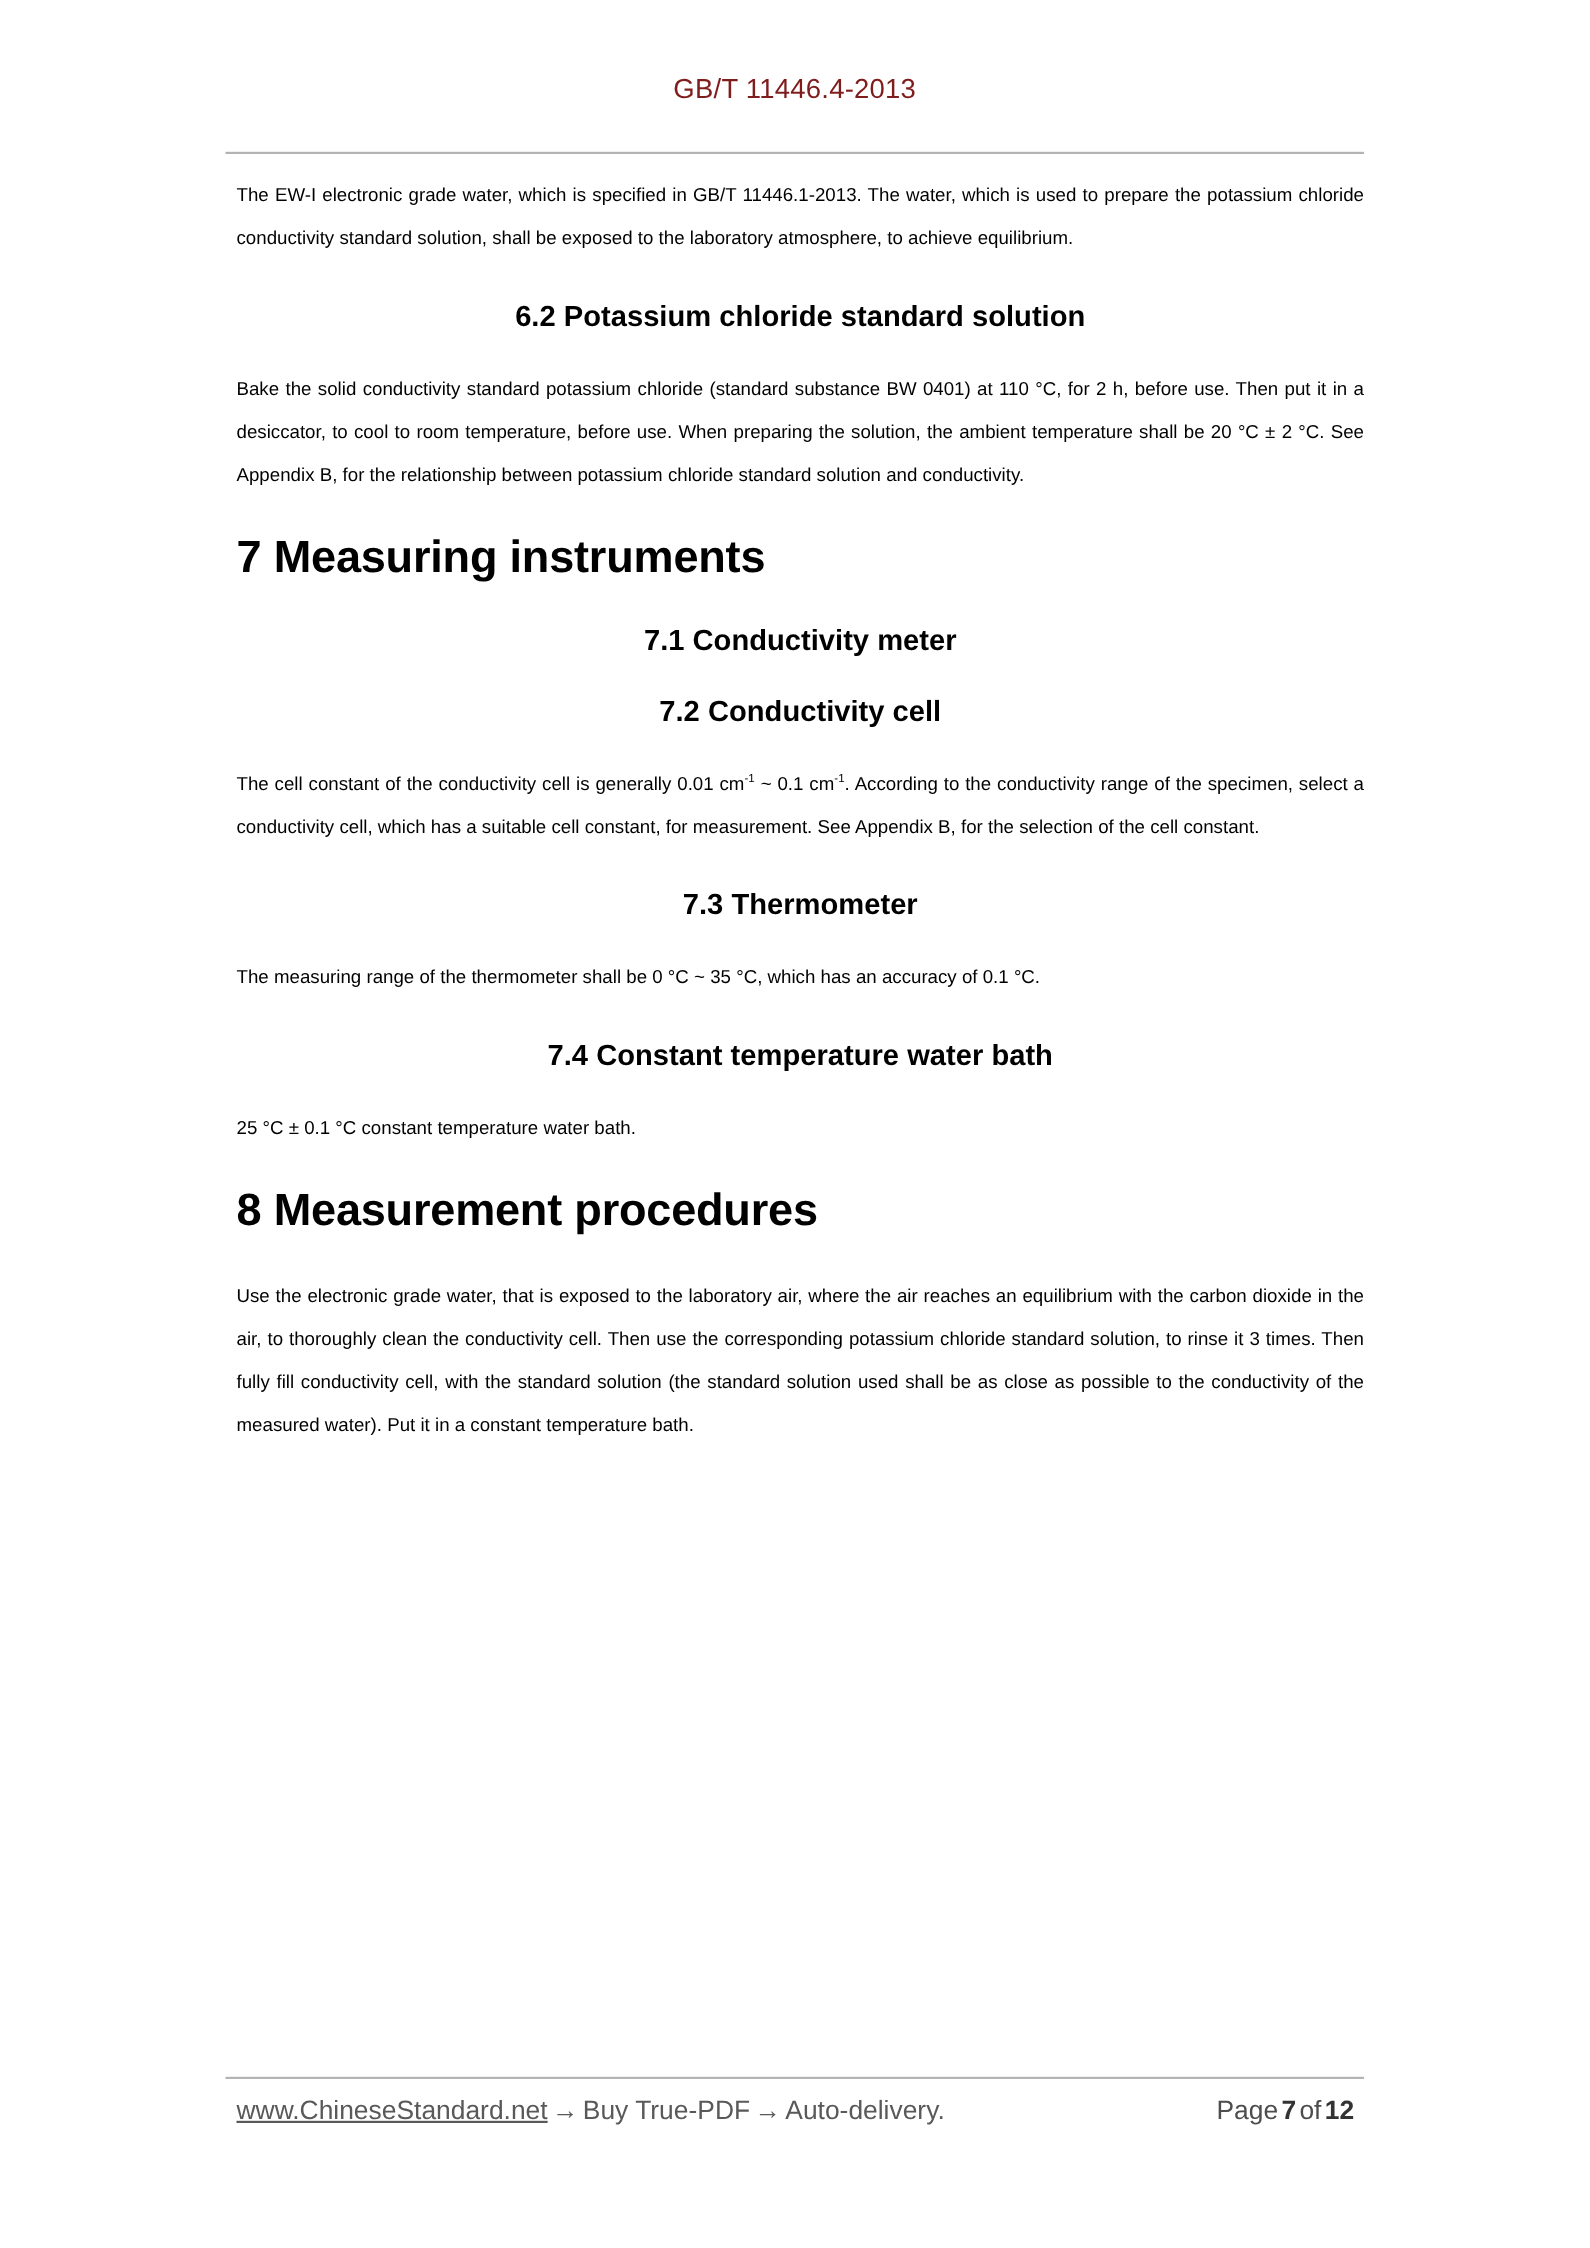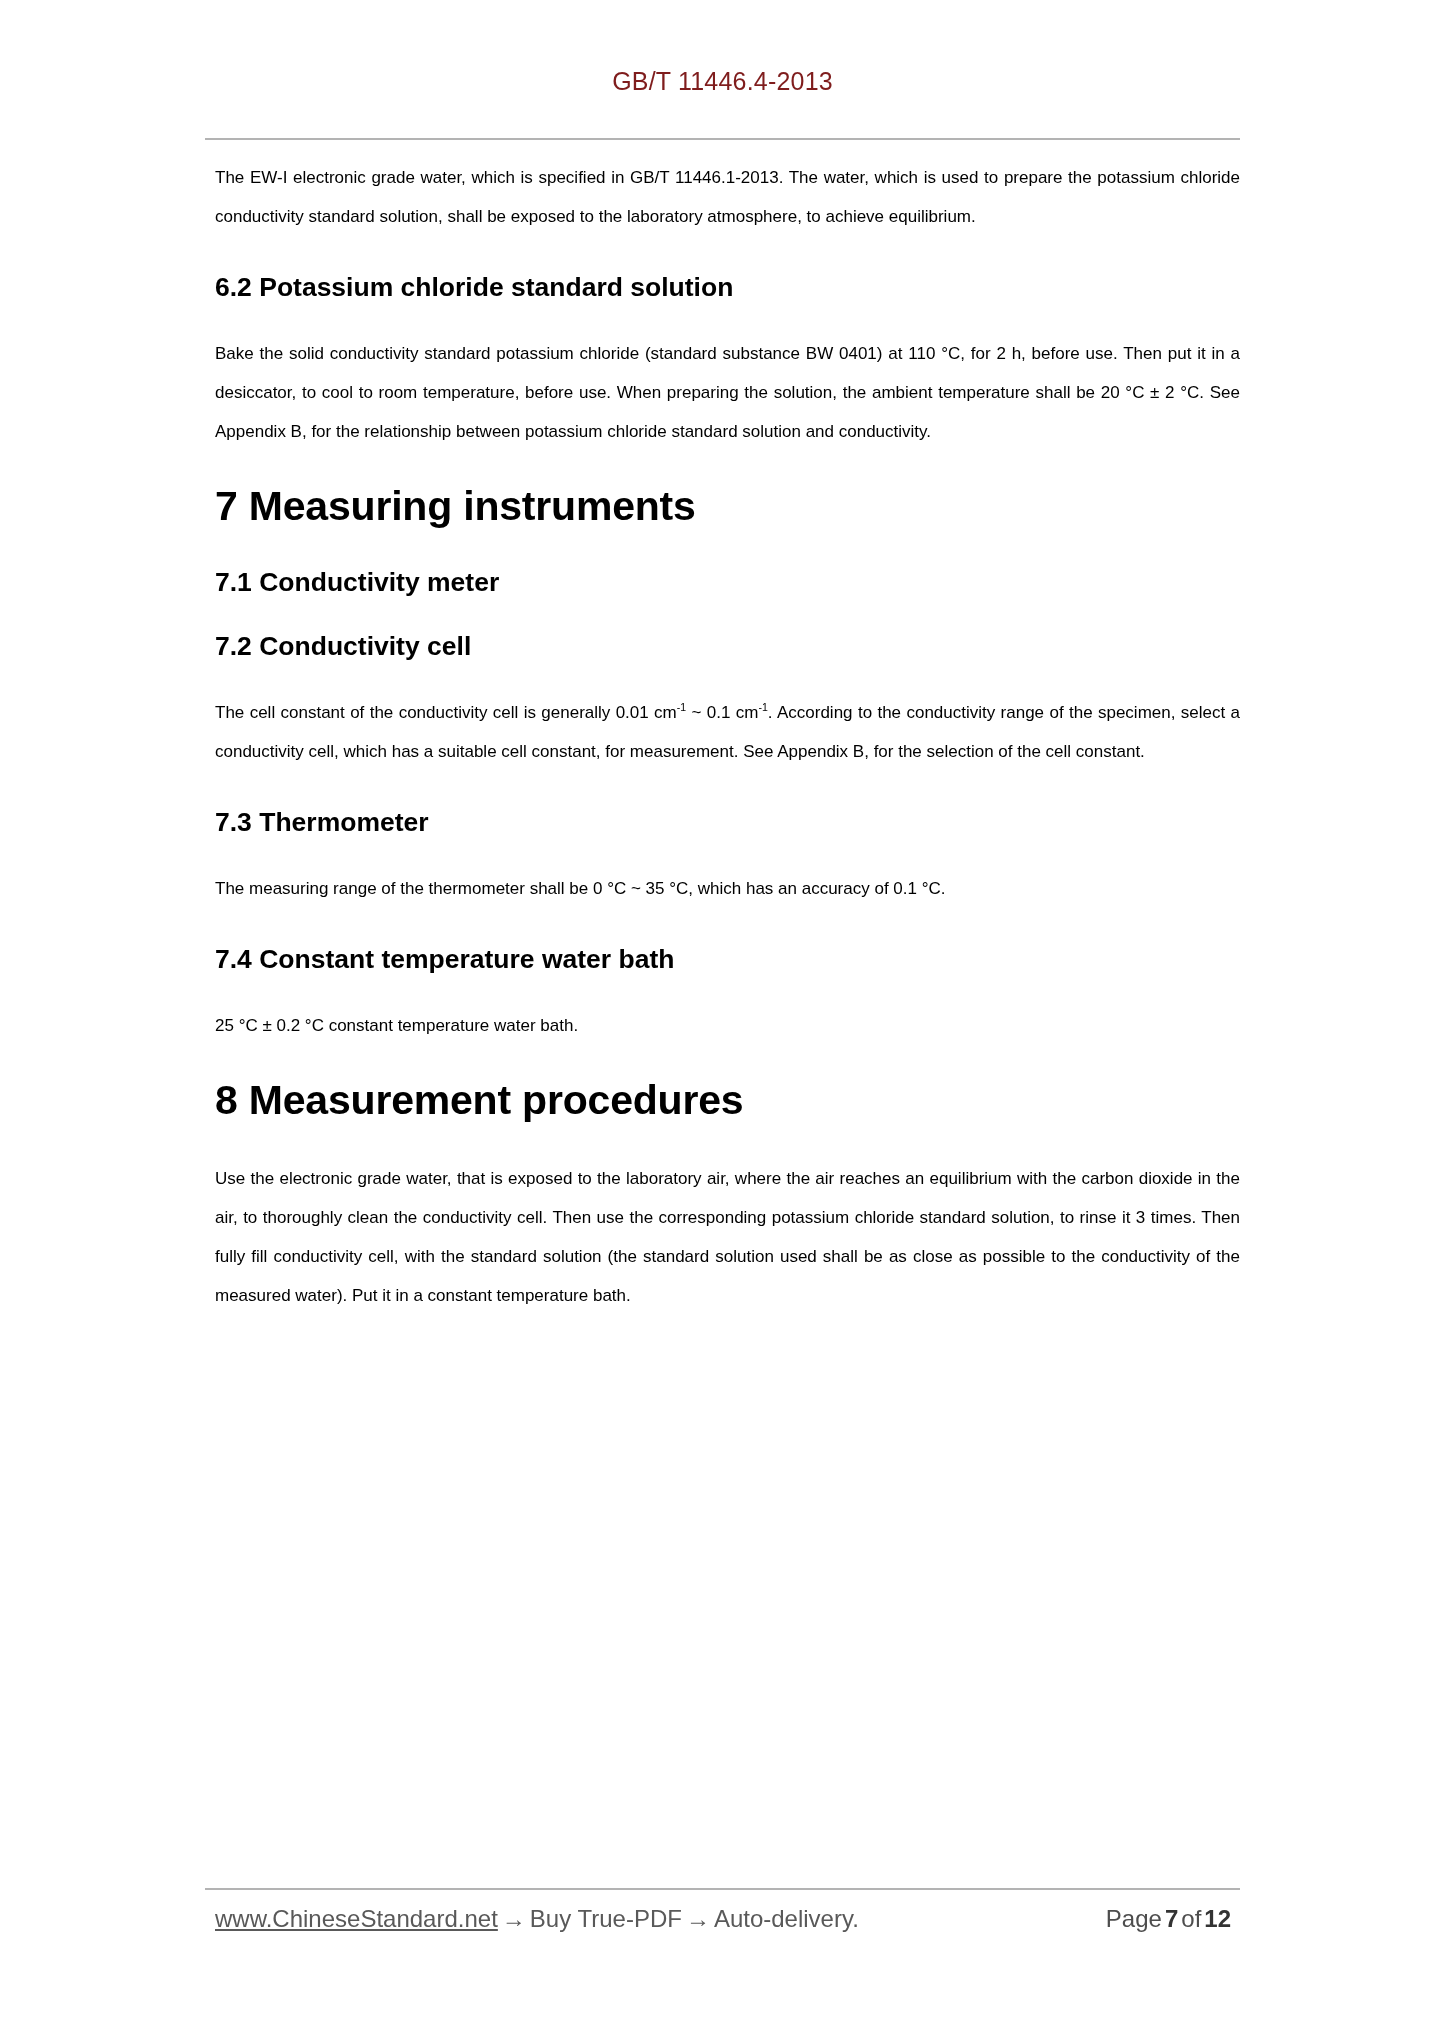--- a/index.html
+++ b/index.html
@@ -74,20 +74,21 @@
     letter-spacing: -0.2px;
     color: #000000;
   }
 
   h3.sub-heading {
     margin: 0 0 30px 0;
     font-size: 26.5px;
     line-height: 34px;
     font-weight: bold;
     color: #000000;
+    text-align: center;
   }
 
   sup {
     font-size: 0.62em;
     vertical-align: super;
     line-height: 0;
   }
 
   
   .gap-before-major { margin-top: 40px; }
@@ -162,21 +163,21 @@
     <h3 class="sub-heading">7.2 Conductivity cell</h3>
 
     <p class="body-text"><span>The cell constant of the conductivity cell is generally 0.01 cm</span><sup>-1</sup><span> ~ 0.1 cm</span><sup>-1</sup><span>. According to the conductivity range of the specimen, select a conductivity cell, which has a suitable cell constant, for measurement. See Appendix B, for the selection of the cell constant.</span></p>
 
     <h3 class="sub-heading">7.3 Thermometer</h3>
 
     <p class="body-text ragged">The measuring range of the thermometer shall be 0 °C ~ 35 °C, which has an accuracy of 0.1 °C.</p>
 
     <h3 class="sub-heading">7.4 Constant temperature water bath</h3>
 
-    <p class="body-text ragged">25 °C ± 0.2 °C constant temperature water bath.</p>
+    <p class="body-text ragged">25 °C ± 0.1 °C constant temperature water bath.</p>
 
     <h2 class="major-heading gap-before-major">8 Measurement procedures</h2>
 
 
     <p class="body-text">Use the electronic grade water, that is exposed to the laboratory air, where the air reaches an equilibrium with the carbon dioxide in the air, to thoroughly clean the conductivity cell. Then use the corresponding potassium chloride standard solution, to rinse it 3 times. Then fully fill conductivity cell, with the standard solution (the standard solution used shall be as close as possible to the conductivity of the measured water). Put it in a constant temperature bath.</p>
 
   </div>
 
   <div class="footer-rule"></div>
   <div class="footer">

